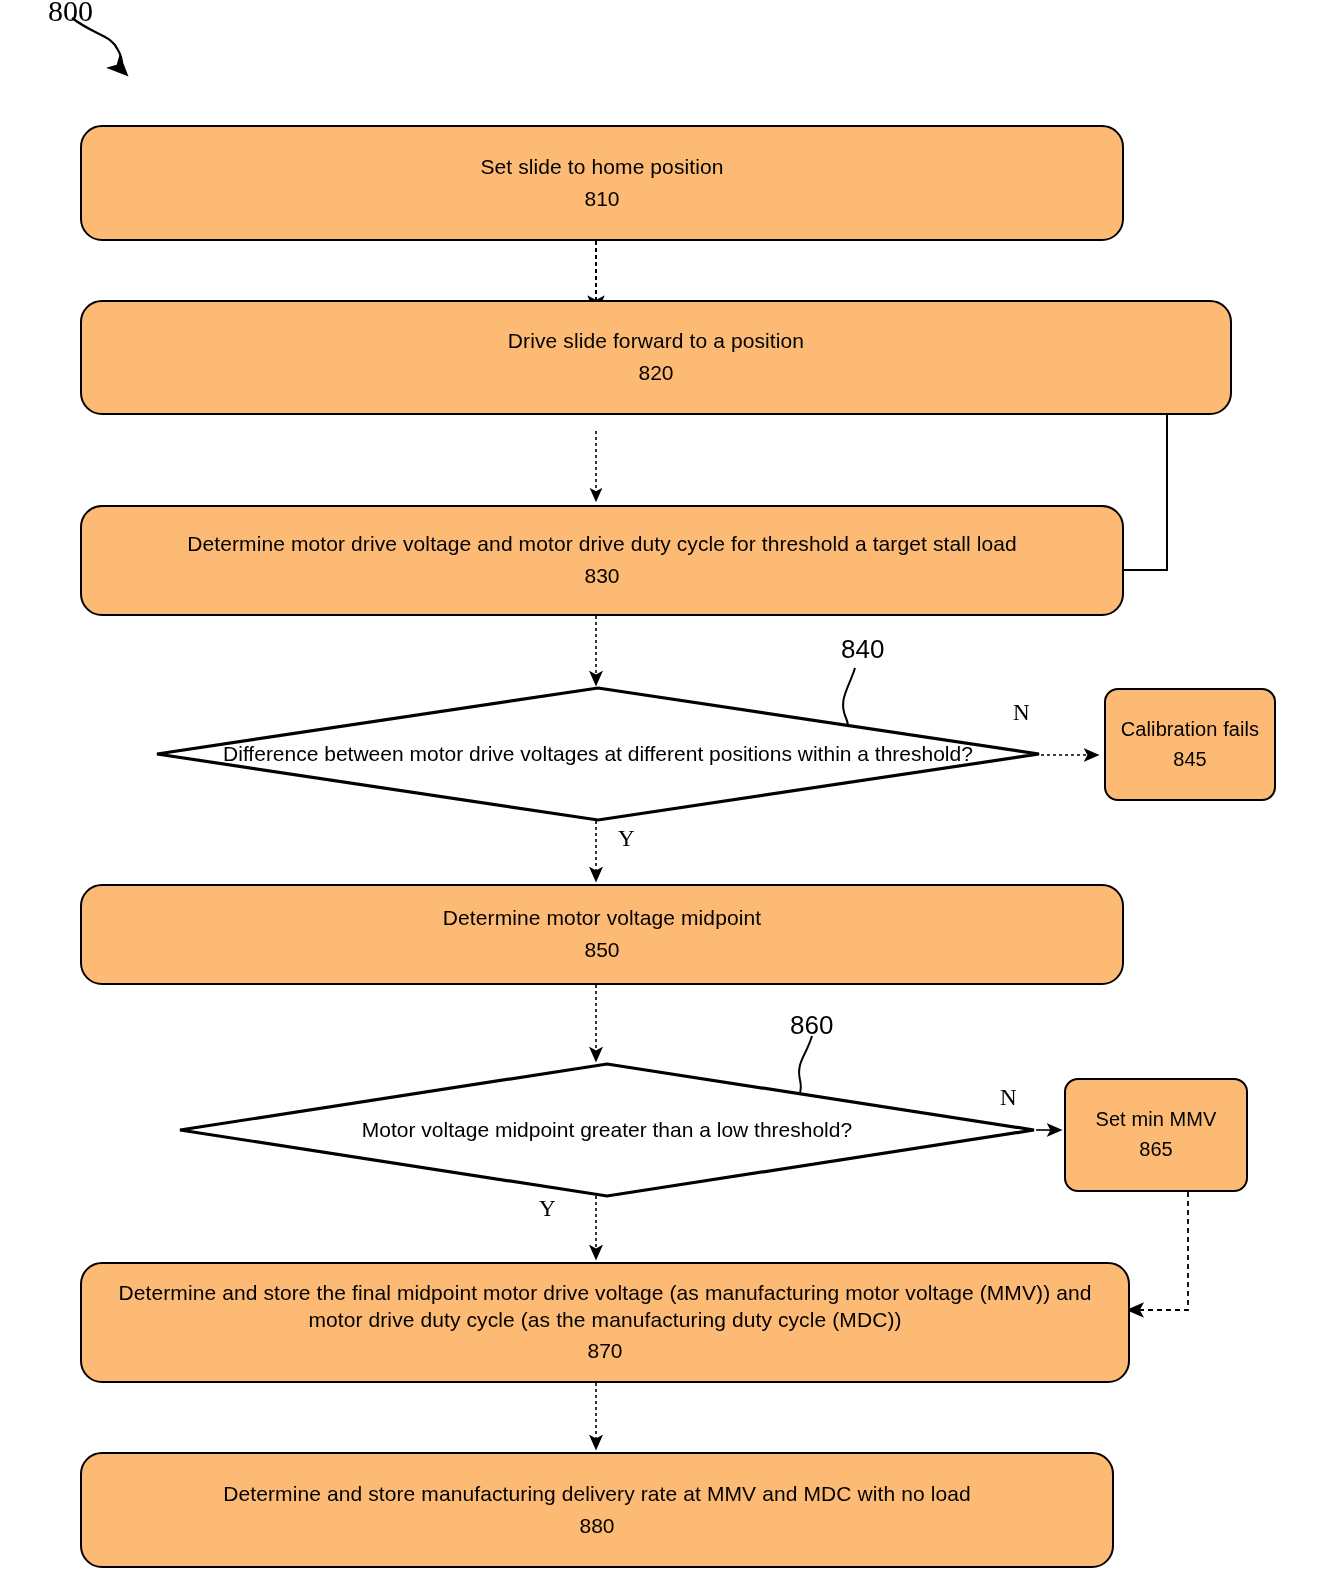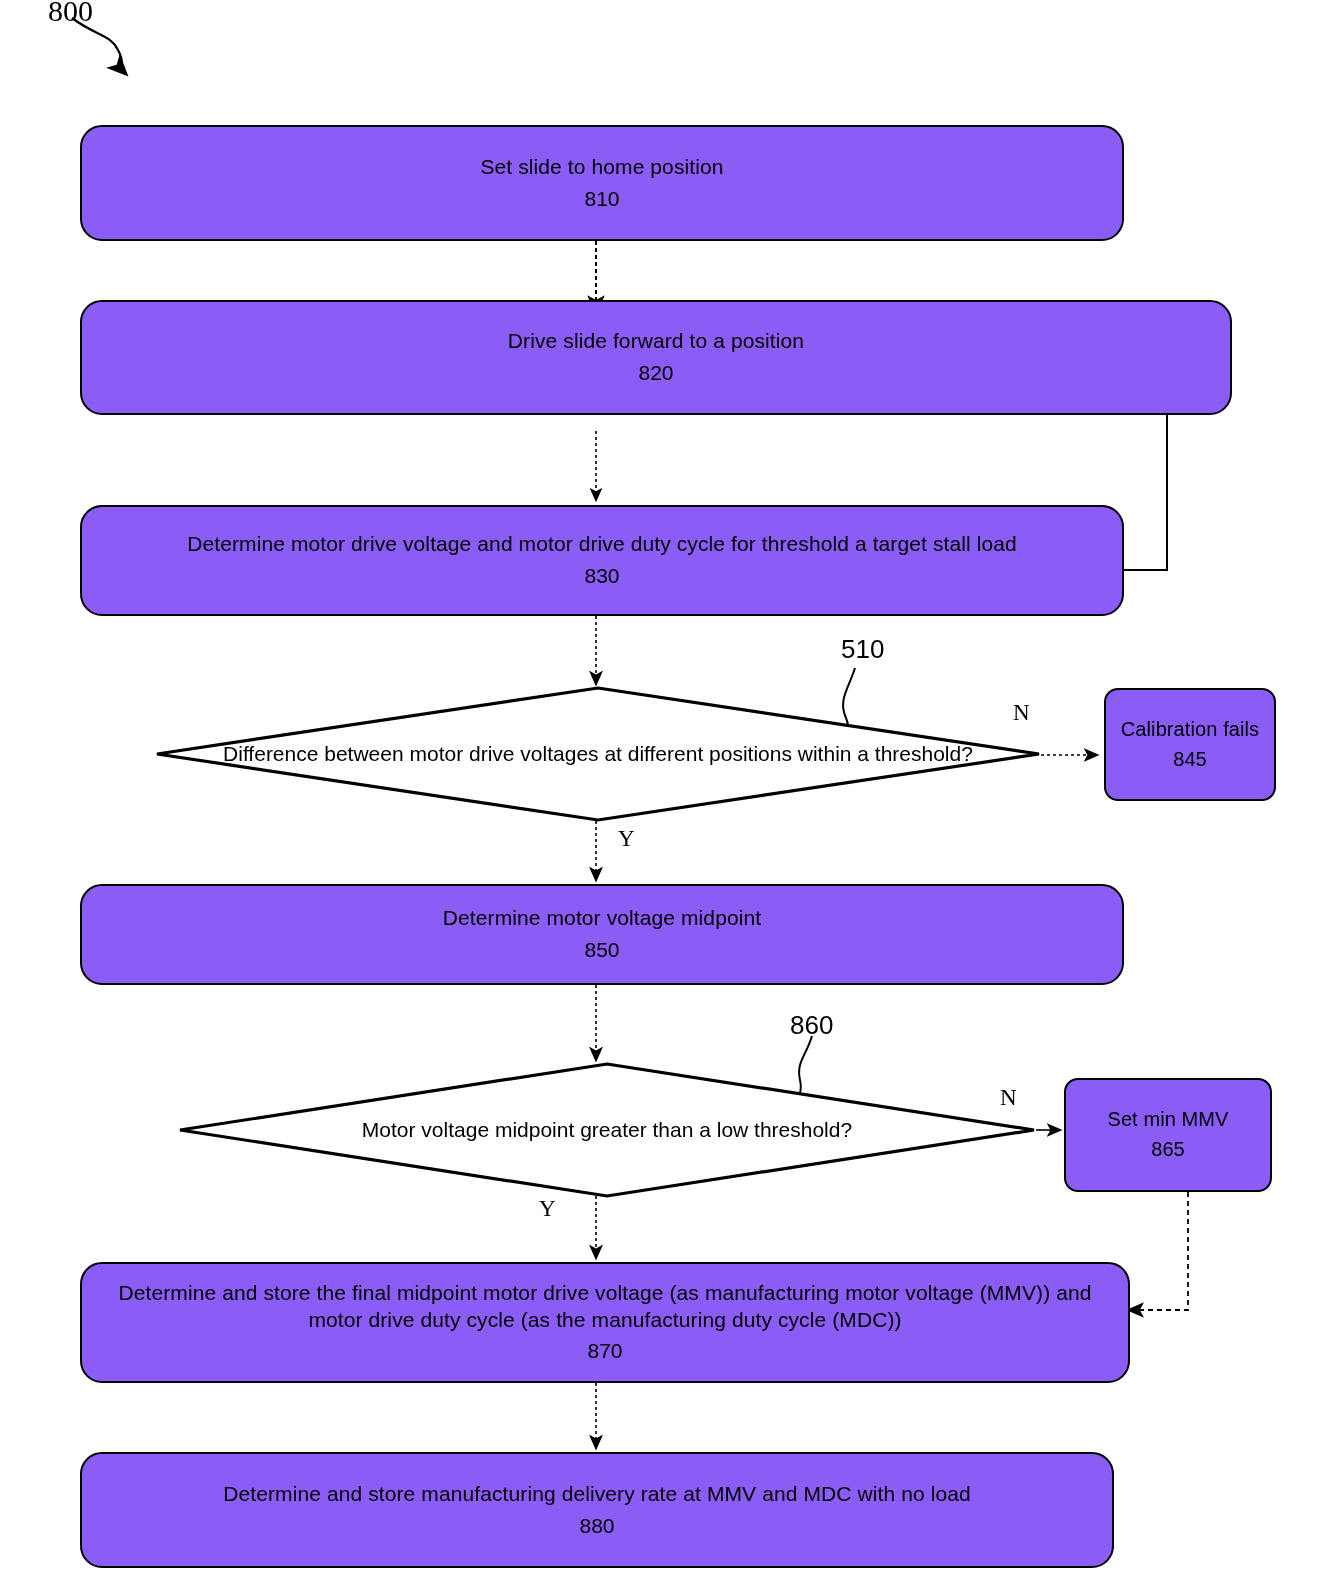--- a/index.html
+++ b/index.html
@@ -26,21 +26,21 @@
     height: 1592px;
     pointer-events: none;
   }
 
   
   .node {
     position: absolute;
     box-sizing: border-box;
     border: 2.5px solid #000;
     border-radius: 22px;
-    background: #8b5cf6;
+    background: #fdba74;
     display: flex;
     flex-direction: column;
     align-items: center;
     justify-content: center;
     text-align: center;
     line-height: 1.28;
   }
   .node .body {
     font-size: 21px;
     padding: 0 14px;
@@ -159,21 +159,21 @@
     <div class="body" style="padding:0 8px;">Determine motor drive voltage and motor drive duty cycle for threshold a target stall load</div>
     <div class="ref">830</div>
   </div>
 
   <div class="diamond" style="left:155px; top:686px; width:886px; height:136px;">
     <svg width="886" height="136" viewBox="0 0 886 136">
       <polygon points="443,2 884,68 443,134 2,68" fill="#ffffff" stroke="#000" stroke-width="3.2"></polygon>
     </svg>
     <div class="dtext">Difference between motor drive voltages at different positions within a threshold?</div>
   </div>
-  <div class="flabel" style="left:841px; top:634px; font-size:26px;">510</div>
+  <div class="flabel" style="left:841px; top:634px; font-size:26px;">840</div>
   <div class="branch" style="left:1013px; top:700px;">N</div>
   <div class="branch" style="left:618px; top:826px;">Y</div>
 
   <div class="node small" style="left:1104px; top:688px; width:172px; height:113px;text-align:center;">
     <div class="body">Calibration fails</div>
     <div class="ref">845</div>
   </div>
 
   <div class="node" style="left:80px; top:884px; width:1044px; height:101px;">
     <div class="body">Determine motor voltage midpoint</div>
@@ -183,21 +183,21 @@
   <div class="diamond" style="left:178px; top:1062px; width:858px; height:136px;">
     <svg width="858" height="136" viewBox="0 0 858 136">
       <polygon points="429,2 856,68 429,134 2,68" fill="#ffffff" stroke="#000" stroke-width="3.2"></polygon>
     </svg>
     <div class="dtext" style="padding:0 30px;">Motor voltage midpoint greater than a low threshold?</div>
   </div>
   <div class="flabel" style="left:790px; top:1010px; font-size:26px;">860</div>
   <div class="branch" style="left:1000px; top:1085px;">N</div>
   <div class="branch" style="left:539px; top:1196px;">Y</div>
 
-  <div class="node small" style="left:1064px; top:1078px; width:208px; height:114px;">
+  <div class="node small" style="left:1064px; top:1078px; width:184px; height:114px;">
     <div class="body">Set min MMV</div>
     <div class="ref">865</div>
   </div>
 
   <div class="node" style="left:80px; top:1262px; width:1050px; height:121px;">
     <div class="body" style="padding:0 8px;">Determine and store the final midpoint motor drive voltage (as manufacturing motor voltage (MMV)) and motor drive duty cycle (as the manufacturing duty cycle (MDC))</div>
     <div class="ref">870</div>
   </div>
 
   <div class="node" style="left:80px; top:1452px; width:1034px; height:116px;">

